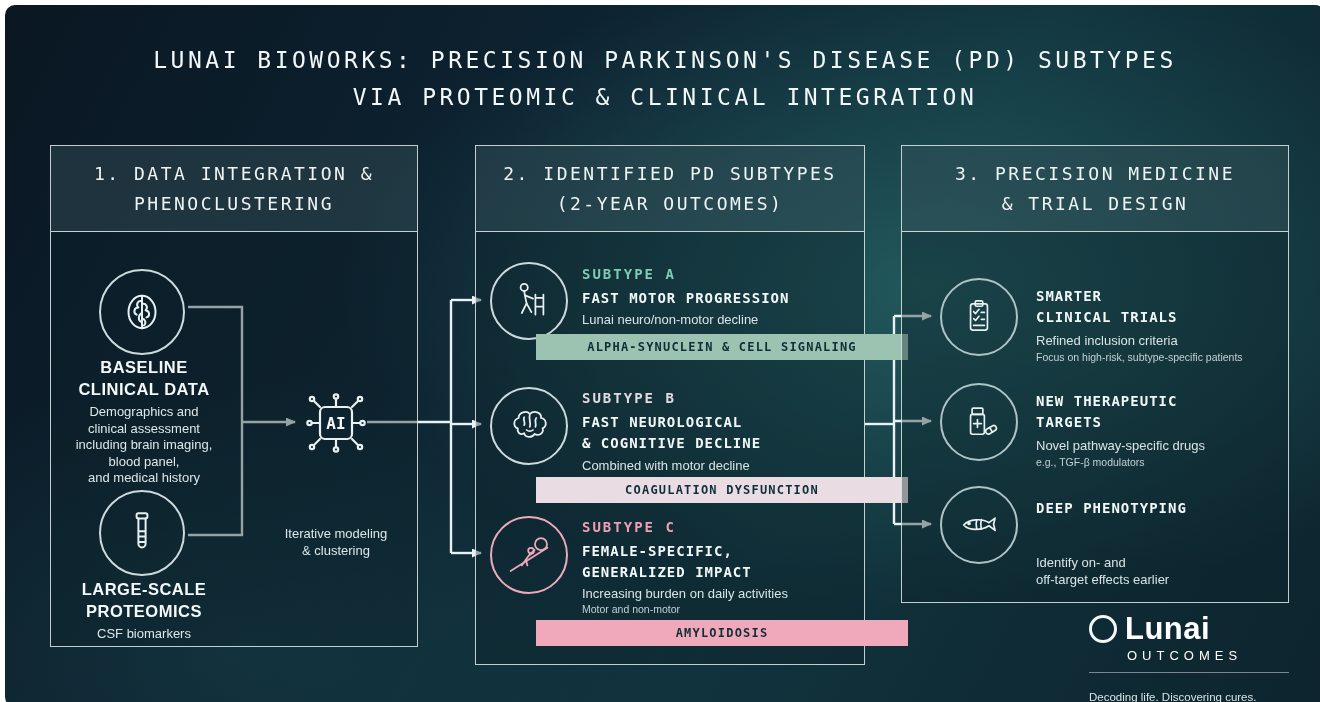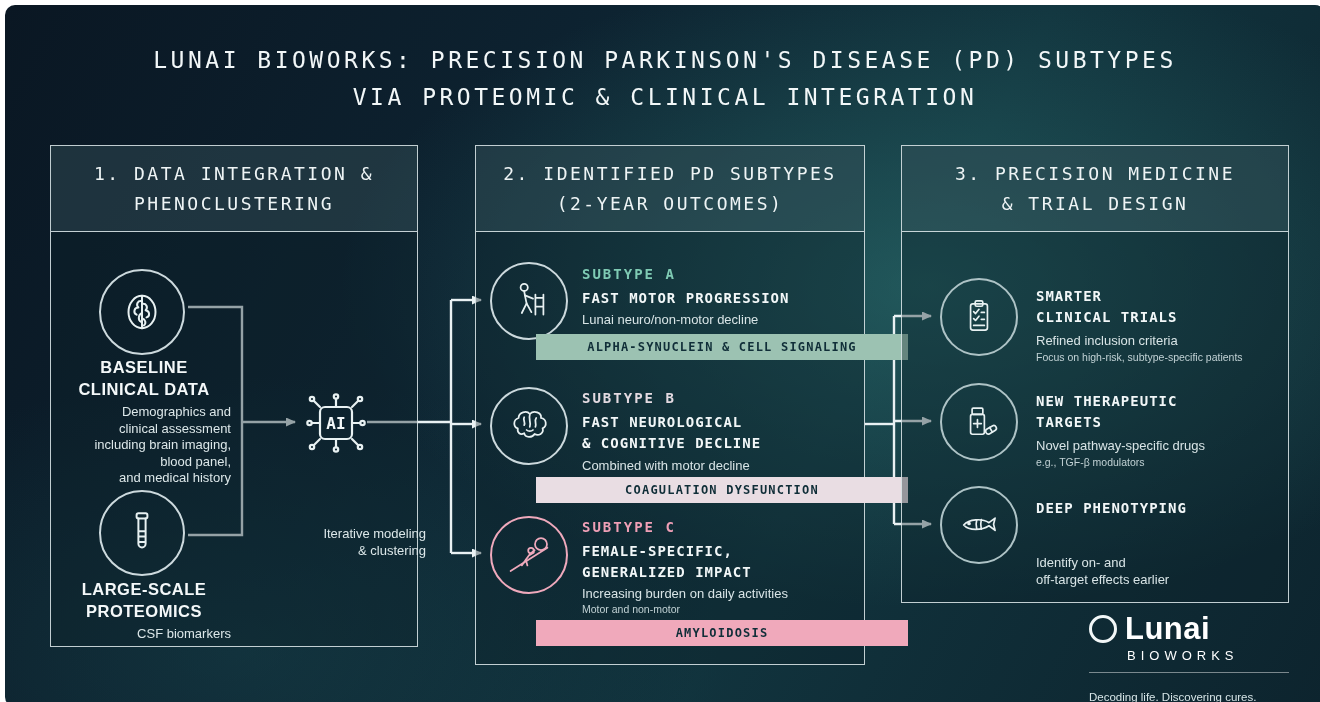--- a/index.html
+++ b/index.html
@@ -32,21 +32,21 @@
   .c86 { width: 86px; height: 86px; }
   .c78 { width: 78px; height: 78px; }
   .circ.pink { border-color: #efa9bc; }
   .circ.teal3 { border-color: #aec3c6; }
 
   .icon { fill: none; stroke: #e8f1f2; stroke-width: 2.2; stroke-linecap: round; stroke-linejoin: round; }
   .icon.pink { stroke: #efa9bc; }
 
   .node-title { font-weight: bold; font-size: 16.5px; color: #f4f8f9; line-height: 22px;
     letter-spacing: .5px; text-align: center; white-space: pre-line; }
-  .node-desc { font-size: 13px; color: #dce7e9; line-height: 16.5px; text-align: right; white-space: pre-line; }
+  .node-desc { font-size: 13px; color: #dce7e9; line-height: 16.5px; text-align: center; white-space: pre-line; }
 
   .sub-name { font-family: "DejaVu Sans Mono", monospace; font-weight: bold; font-size: 14px;
     letter-spacing: 2px; }
   .sub-head { font-family: "DejaVu Sans Mono", monospace; font-weight: bold; font-size: 14px;
     letter-spacing: 1px; color: #f2f7f8; line-height: 21px; white-space: pre-line; }
   .sub-desc { font-size: 13px; color: #d8e4e6; line-height: 17px; white-space: pre-line; }
   .sub-small { font-size: 10.5px; color: #c2d2d5; }
 
   .banner { position: absolute; width: 372px; height: 26px; display: flex; align-items: center;
     justify-content: center; font-family: "DejaVu Sans Mono", monospace; font-weight: bold;
@@ -243,17 +243,17 @@
     <div class="abs sub-head" style="left:134px; top:352px;">DEEP PHENOTYPING</div>
     <div class="abs sub-desc" style="left:134px; top:376px; text-align:left;margin-top:32px;">Identify on- and
 off-target effects earlier</div>
   </section>
 
   <div class="logo">
     <div class="logo-row">
       <div class="logo-circle"></div>
       <div class="logo-name">Lunai</div>
     </div>
-    <div class="logo-sub">BIOWORKS</div>
+    <div class="logo-sub">OUTCOMES</div>
     <div class="logo-tagline">Decoding life. Discovering cures.</div>
   </div>
 
 </div>
 
 </body></html>

